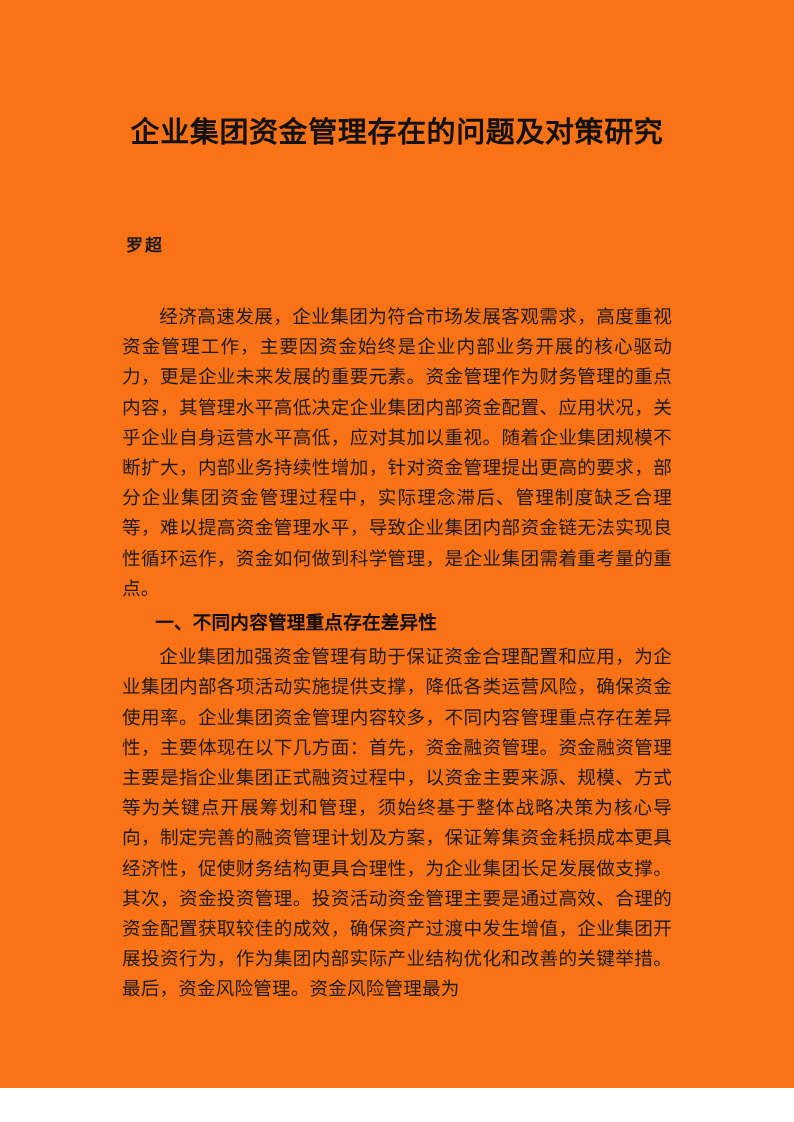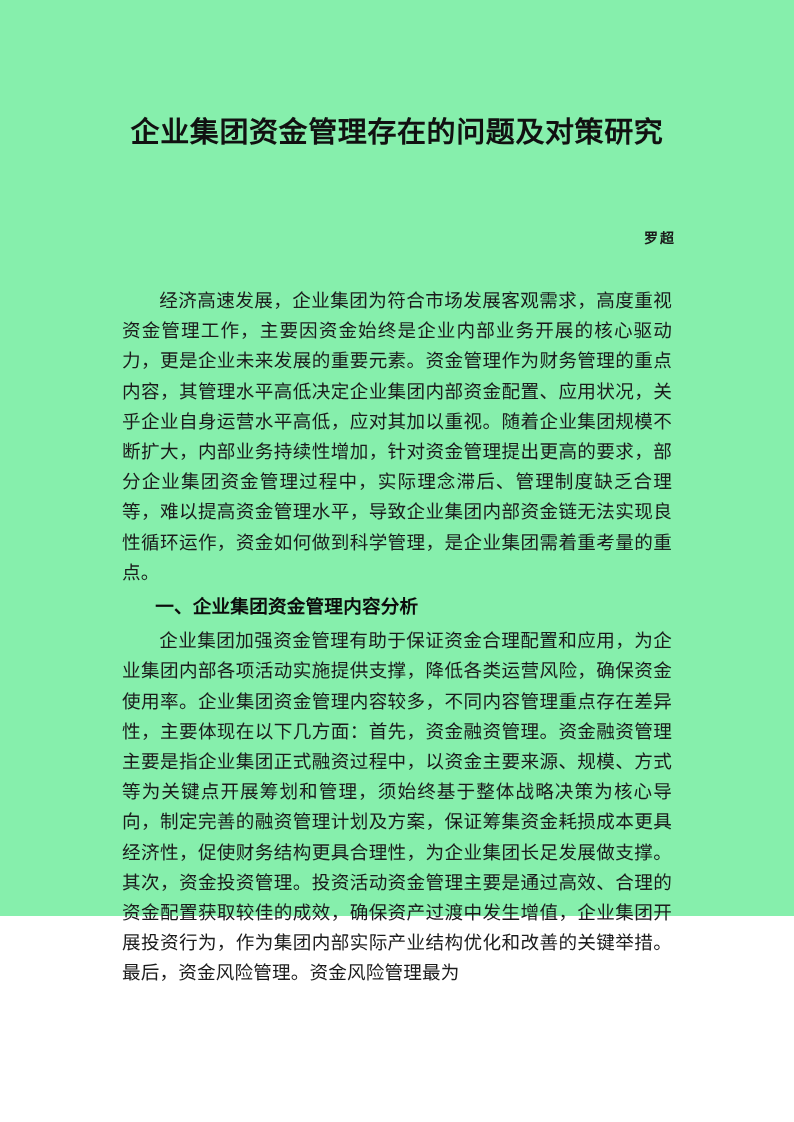--- a/index.html
+++ b/index.html
@@ -13,23 +13,23 @@
     height: 1122px;
     overflow: hidden;
     font-family: "Liberation Serif", "DejaVu Serif", serif;
     color: #000000;
     -webkit-font-smoothing: antialiased;
   }
 
   .page {
     position: relative;
     width: 794px;
-    height: 916px;
+    height: 1088px;
     box-sizing: border-box;
-    background: #86efac;
+    background: #f97316;
   }
 
   .content {
     position: absolute;
     left: 118px;
     top: 0;
     width: 558px;
   }
 
   
@@ -43,26 +43,26 @@
     color: #111111;
     margin: 0;
     padding-top: 112px;
     white-space: nowrap;
   }
 
   
   .doc-author {
     font-family: "Liberation Sans", "DejaVu Sans", sans-serif;
     font-weight: 700;
-    font-size: 14px;
+    font-size: 17px;
     line-height: 24px;
     letter-spacing: 2px;
-    text-align: right;
+    text-align: left;
     color: #1a1a1a;
-    margin: 0;
+    margin: 8px;
     padding-top: 74px;
   }
 
   
   .body-block {
     padding-top: 32px;
   }
 
   p.para {
     margin: 4px;
@@ -98,20 +98,20 @@
   <div class="content">
 
     <h1 class="doc-title">企业集团资金管理存在的问题及对策研究</h1>
 
     <div class="doc-author">罗超</div>
 
     <div class="body-block">
 
       <p class="para">经济高速发展，企业集团为符合市场发展客观需求，高度重视资金管理工作，主要因资金始终是企业内部业务开展的核心驱动力，更是企业未来发展的重要元素。资金管理作为财务管理的重点内容，其管理水平高低决定企业集团内部资金配置、应用状况，关乎企业自身运营水平高低，应对其加以重视。随着企业集团规模不断扩大，内部业务持续性增加，针对资金管理提出更高的要求，部分企业集团资金管理过程中，实际理念滞后、管理制度缺乏合理等，难以提高资金管理水平，导致企业集团内部资金链无法实现良性循环运作，资金如何做到科学管理，是企业集团需着重考量的重点。</p>
 
-      <h2 class="section-heading">一、企业集团资金管理内容分析</h2>
+      <h2 class="section-heading">一、不同内容管理重点存在差异性</h2>
 
       <p class="para">企业集团加强资金管理有助于保证资金合理配置和应用，为企业集团内部各项活动实施提供支撑，降低各类运营风险，确保资金使用率。企业集团资金管理内容较多，不同内容管理重点存在差异性，主要体现在以下几方面：首先，资金融资管理。资金融资管理主要是指企业集团正式融资过程中，以资金主要来源、规模、方式等为关键点开展筹划和管理，须始终基于整体战略决策为核心导向，制定完善的融资管理计划及方案，保证筹集资金耗损成本更具经济性，促使财务结构更具合理性，为企业集团长足发展做支撑。其次，资金投资管理。投资活动资金管理主要是通过高效、合理的资金配置获取较佳的成效，确保资产过渡中发生增值，企业集团开展投资行为，作为集团内部实际产业结构优化和改善的关键举措。最后，资金风险管理。资金风险管理最为</p>
 
     </div>
 
   </div>
 </div>
 
 </body></html>

